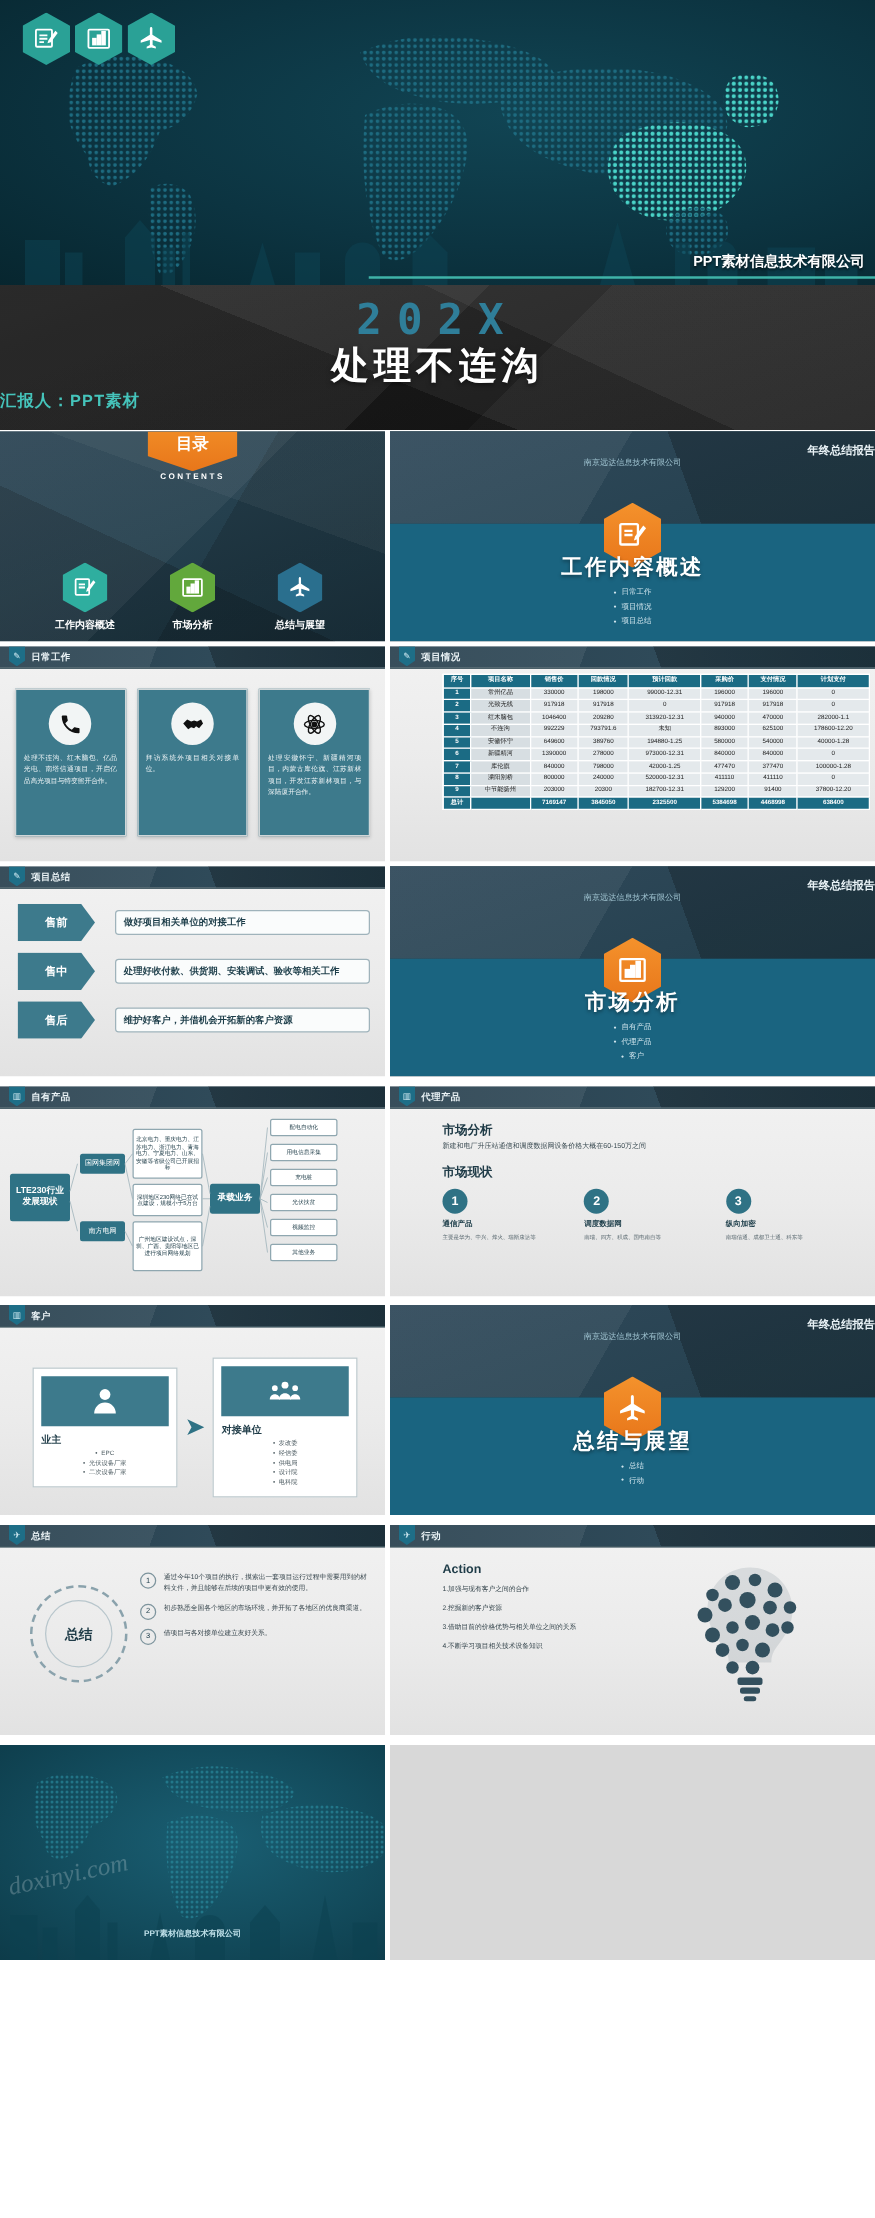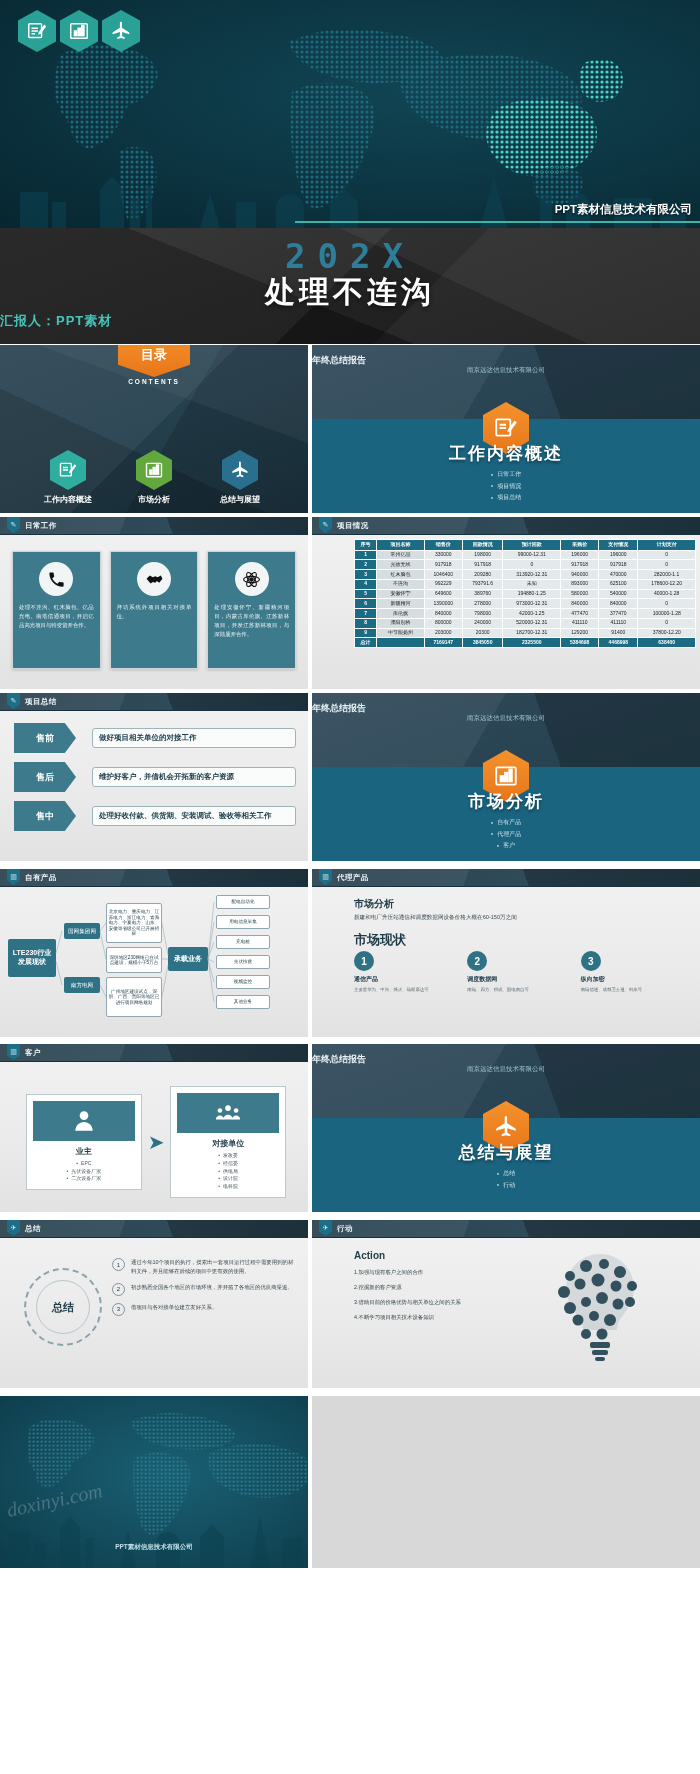--- a/index.html
+++ b/index.html
@@ -89,21 +89,21 @@
   #s3 .it .lb { color:#fff; font-size:8px; font-weight:bold;}
 
   
   .sect { overflow:hidden; }
   .sect .top { position:absolute; left:0;right:0;top:0; height:44%;
     background:
       linear-gradient(120deg, rgba(255,255,255,.06) 0 45%, transparent 45%),
       linear-gradient(250deg, rgba(0,0,0,.22) 0 40%, transparent 40%),
       linear-gradient(160deg,#30495a,#24404e);}
   .sect .bot { position:absolute; left:0;right:0;bottom:0; height:56%; background:#1a6480;}
-  .sect .rep { position:absolute; left:0;right:0; top:9px; text-align:left; color:#e8f1f5;
+  .sect .rep { position:absolute; left:0;right:0; top:9px; text-align:right; color:#e8f1f5;
                font-size:9px; font-weight:bold;}
   .sect .org { position:absolute; left:0;right:0; top:21px; text-align:center; color:#9fc3d0; font-size:6.5px;}
   .sect .hex { position:absolute; left:50%; transform:translateX(-50%); top:34%; width:46px;height:52px;
                background:linear-gradient(180deg,#f4922c,#e8761a); box-shadow:0 2px 5px rgba(0,0,0,.35);}
   .sect .hex svg { width:26px;height:26px; }
   .sect .nm { position:absolute; left:0;right:0; top:58%; text-align:center; color:#fff;
               font-size:17px; font-weight:bold; letter-spacing:2px; text-shadow:0 2px 3px rgba(0,0,0,.4);}
   .sect .bl { position:absolute; left:0;right:0; top:74%; text-align:center; }
   .sect .bl li { list-style:none; color:#cfe4ec; font-size:6px; line-height:1.9;}
   .sect .bl li:before { content:"\25CF"; font-size:4px; margin-right:4px; vertical-align:middle;}
@@ -149,35 +149,35 @@
   #s9 .node { position:absolute; background:#2f7285; color:#fff; font-size:5.6px; text-align:center;
               display:flex;align-items:center;justify-content:center; border-radius:2px; padding:2px; line-height:1.25;}
   #s9 .wnode { position:absolute; background:#fff; border:1px solid #8fa7b0; color:#24414c; font-size:4.6px;
               display:flex;align-items:center;justify-content:center; text-align:center; border-radius:2px; padding:1px; line-height:1.2;}
   #s9 .big { font-size:7px; font-weight:bold;}
 
   
   #s10 { left:312px; top:869px; width:388px; height:168px; }
   #s10 h3 { position:absolute; left:42px; top:28px; font-size:10px; color:#203c48; font-weight:bold;}
   #s10 .p1 { position:absolute; left:42px; top:44px; right:30px; font-size:5.6px; color:#3a4b52; line-height:1.6;}
-  #s10 h4 { position:absolute; left:42px; top:62px; font-size:13px; color:#203c48; font-weight:bold;}
+  #s10 h4 { position:absolute; left:42px; top:62px; font-size:10px; color:#203c48; font-weight:bold;}
   #s10 .nums { position:absolute; left:42px; right:24px; top:82px; display:flex; gap:18px;}
   #s10 .nums .n { flex:1; }
   #s10 .nums .bub { width:20px;height:20px;border-radius:50%;background:#2f7285;color:#fff;font-size:10px;
                     font-weight:bold;display:flex;align-items:center;justify-content:center;}
   #s10 .nums .t { font-size:6px; font-weight:bold; color:#20404c; margin-top:4px;}
   #s10 .nums .d { font-size:4.4px; color:#5b6a71; margin-top:3px; line-height:1.45;}
 
   
   #s11 { left:0; top:1044px; width:308px; height:168px; }
   #s11 .two { position:absolute; left:26px; right:22px; top:42px; display:flex; align-items:center; gap:6px;}
   #s11 .box { flex:1; border:1px solid #bcc8cc; background:#ffffff; padding:6px; }
   #s11 .box .ic { width:100%; height:40px; background:#3d7a8c; display:flex;align-items:center;justify-content:center;}
   #s11 .box .ic svg { width:26px;height:26px; fill:#fff;}
-  #s11 .box .ttl2 { text-align:center; font-size:8px; font-weight:bold; color:#1f3c48; margin:5px 0 3px;}
+  #s11 .box .ttl2 { font-size:8px; font-weight:bold; color:#1f3c48; margin:5px 0 3px;}
   #s11 .box ul { list-style:none; }
   #s11 .box li { font-size:5px; color:#4c5b61; line-height:1.55; text-align:center;}
   #s11 .box li:before{content:"\2022"; margin-right:3px;}
   #s11 .arw { color:#2f7285; font-size:20px; }
 
   
   #s13 { left:0; top:1220px; width:308px; height:168px; }
   #s13 .dial { position:absolute; left:24px; top:48px; width:78px;height:78px;border-radius:50%;
                border:2px dashed #8aa2ac; display:flex;align-items:center;justify-content:center;}
   #s13 .dial .inner{width:54px;height:54px;border-radius:50%;border:1px solid #b8c6cc;display:flex;
@@ -514,26 +514,26 @@
     <div class="sl-head">
       <div class="badge">✎</div>
       <div class="htxt">项目总结</div>
     </div>
     <div class="rows">
       <div class="row">
         <div class="ph">售前</div>
         <div class="tx">做好项目相关单位的对接工作</div>
       </div>
       <div class="row">
+        <div class="ph">售中</div>
+        <div class="tx">处理好收付款、供货期、安装调试、验收等相关工作</div>
+      </div>
+      <div class="row">
         <div class="ph">售后</div>
         <div class="tx">维护好客户，并借机会开拓新的客户资源</div>
-      </div>
-      <div class="row">
-        <div class="ph">售中</div>
-        <div class="tx">处理好收付款、供货期、安装调试、验收等相关工作</div>
       </div>
     </div>
   </div>
 
   <div class="slide sect" id="s8">
     <div class="top"></div>
     <div class="bot"></div>
     <div class="rep">年终总结报告</div>
     <div class="org">南京远达信息技术有限公司</div>
     <div class="hex">

